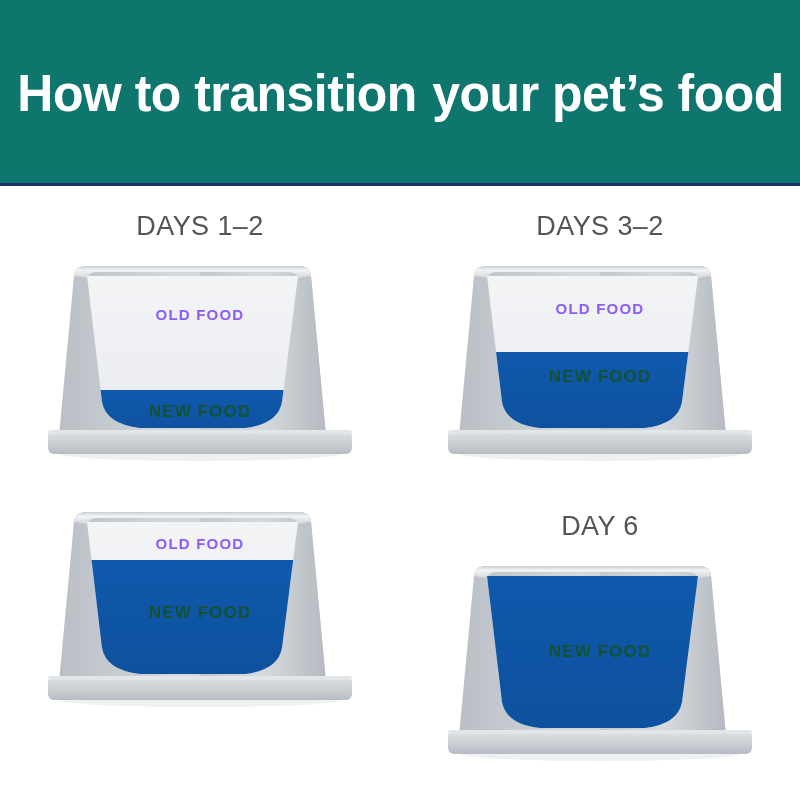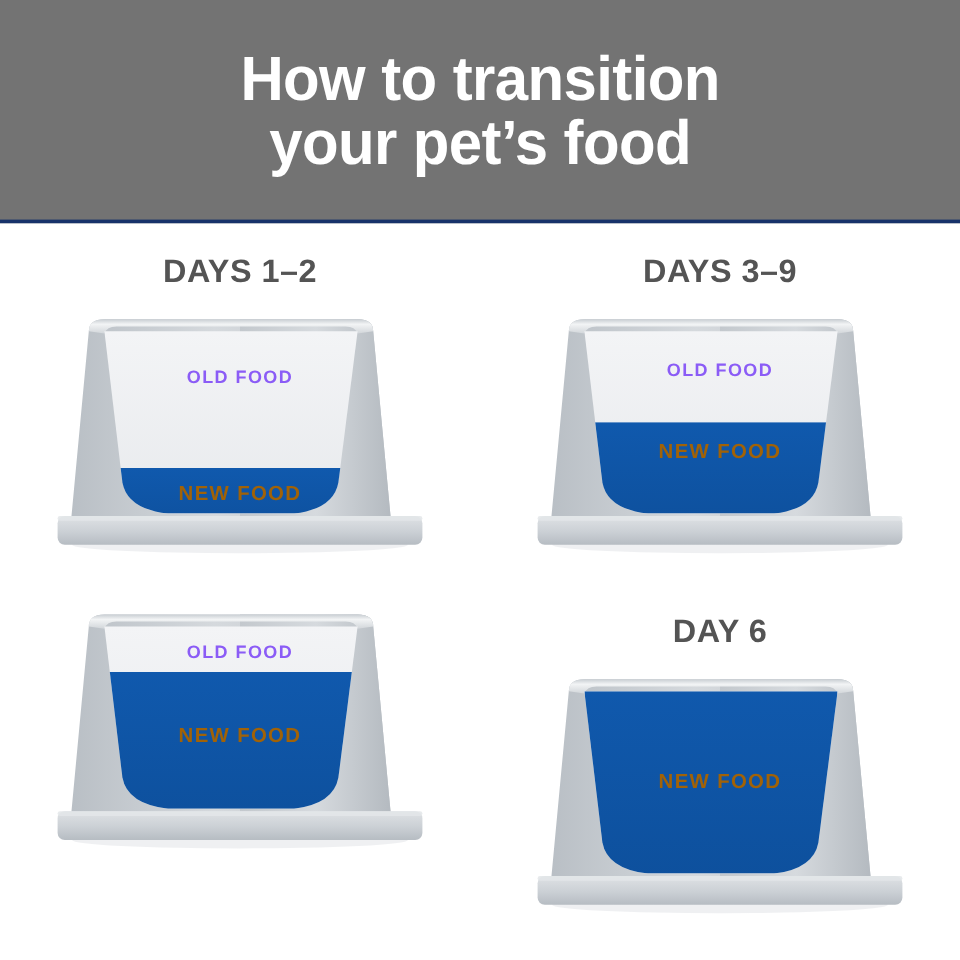--- a/index.html
+++ b/index.html
@@ -19,23 +19,23 @@
     background: #ffffff;
   }
 
   
   .header {
     position: absolute;
     left: 0;
     top: 0;
     width: 800px;
     height: 186px;
-    background: #737373;
+    background: #0f766e;
     display: flex;
-    flex-direction: column;
+    flex-direction: row;
     align-items: center;
     justify-content: center;
   }
   .header-rule {
     position: absolute;
     left: 0;
     top: 183px;
     width: 800px;
     height: 3px;
     background: #17326a;
@@ -66,21 +66,21 @@
   .step {
     position: relative;
     display: flex;
     flex-direction: column;
     align-items: center;
   }
 
   .step-title {
     margin-top: 27px;
     font-size: 27px;
-    font-weight: bold;
+    font-weight: normal;
     color: #545454;
     letter-spacing: 0.4px;
     text-align: center;
     line-height: 1;
   }
 
   .bowl-wrap {
     position: relative;
     width: 320px;
     height: 215px;
@@ -96,21 +96,21 @@
     text-align: center;
     font-weight: bold;
     pointer-events: none;
   }
   .old-label {
     color: #8b5cf6;
     font-size: 15px;
     letter-spacing: 1.2px;
   }
   .new-label {
-    color: #a16207;
+    color: #14532d;
     font-size: 17px;
     letter-spacing: 1.1px;
   }
 </style>
 </head>
 <body>
 
 <div class="page">
 
   <div class="header">
@@ -168,21 +168,21 @@
           </g>
           <rect x="8" y="176" width="304" height="24" rx="6" fill="url(#base1)"></rect>
           <rect x="8" y="176" width="304" height="4" rx="2" fill="#e3e6e9" opacity="0.85"></rect>
         </svg>
         <div class="food-label old-label" style="top:52px;">OLD FOOD</div>
         <div class="food-label new-label" style="top:148px;">NEW FOOD</div>
       </div>
     </div>
 
     <div class="step">
-      <div class="step-title">DAYS 3–9</div>
+      <div class="step-title">DAYS 3–2</div>
       <div class="bowl-wrap">
         <svg class="bowl-svg" viewBox="0 0 320 215">
           <defs>
             <linearGradient id="wallL2" x1="0" y1="0" x2="1" y2="0">
               <stop offset="0" stop-color="#b9bfc5"></stop>
                 <stop offset="0.45" stop-color="#d5d9dd"></stop>
                 <stop offset="1" stop-color="#c2c7cc"></stop>
             </linearGradient>
             <linearGradient id="wallR2" x1="0" y1="0" x2="1" y2="0">
               <stop offset="0" stop-color="#c3c8cd"></stop>

